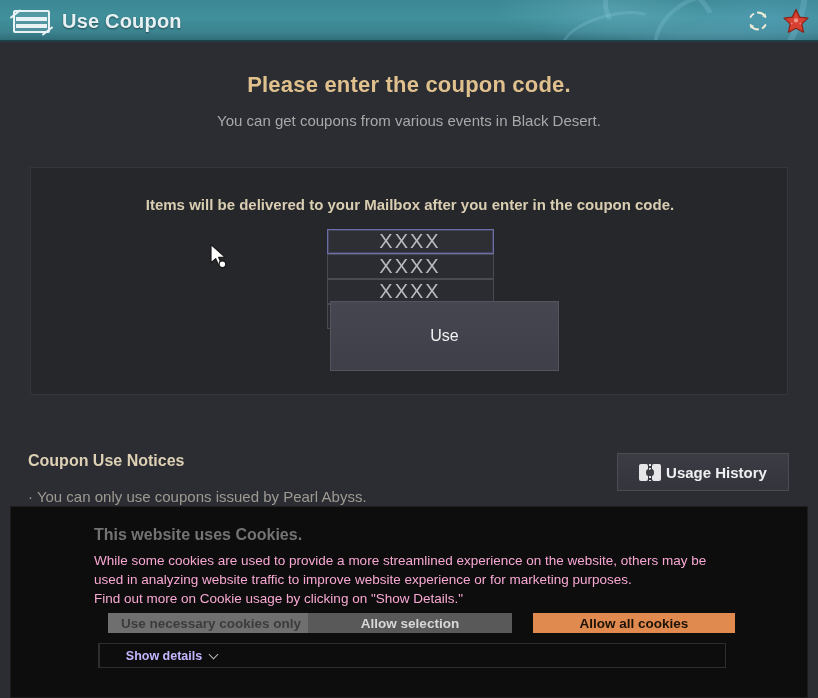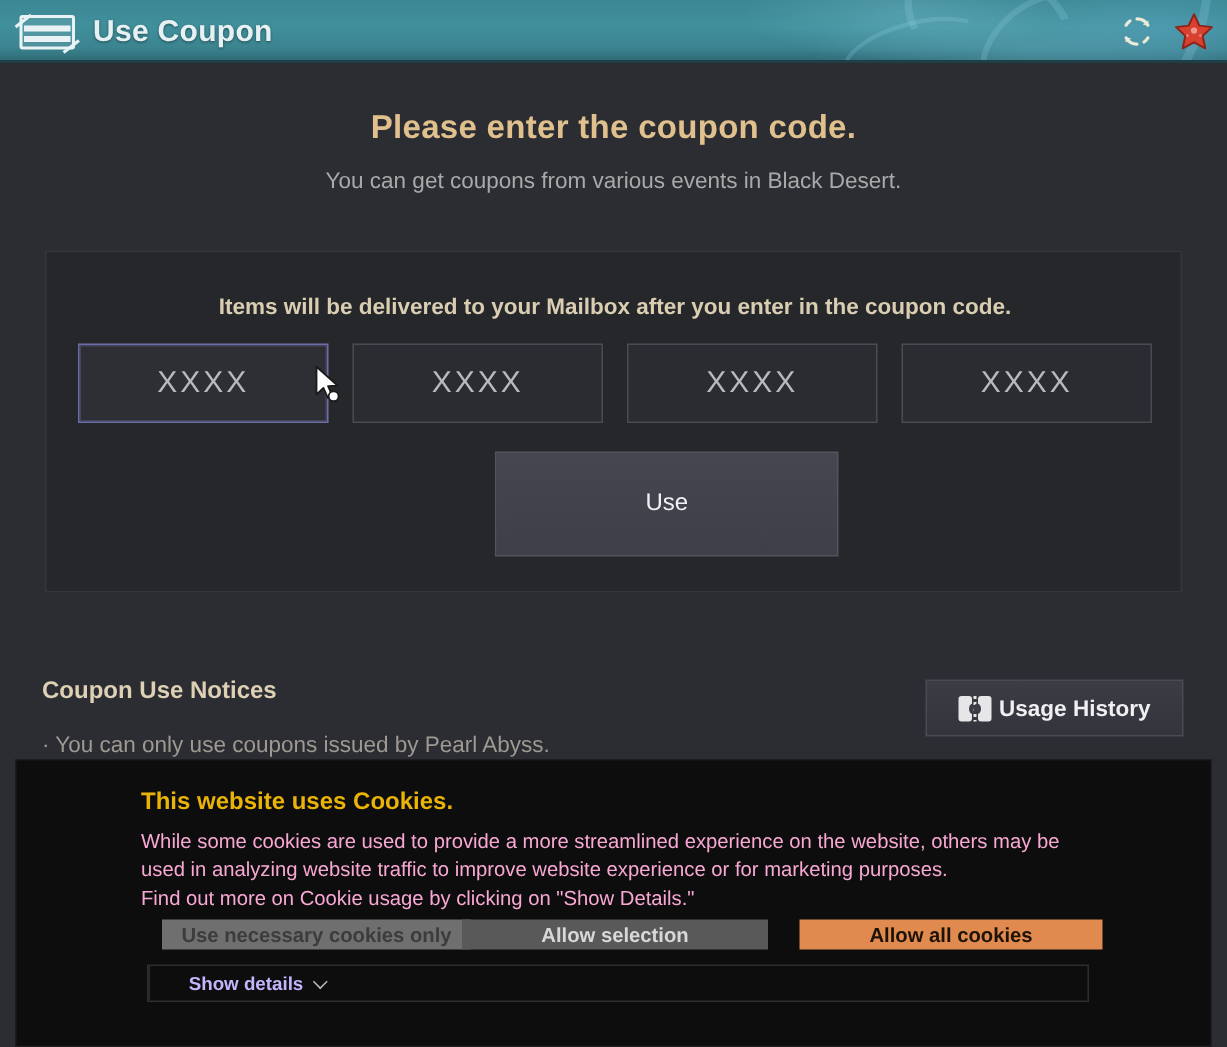--- a/index.html
+++ b/index.html
@@ -85,21 +85,21 @@
     background:#26272b;
     border:1px solid #34363c;
   }
   .card-note {
     position:absolute; left:0; top:28px; width:758px; text-align:center;
     color:#d9cdb2; font-size:15px; font-weight:700;
   }
 
   .code-row {
     position:absolute; left:21px; top:61px; width:716px; height:53px;
-    display:flex; justify-content:space-between; align-items:center;
+    display:flex; justify-content:space-between; align-items:center;flex-direction:column;
   }
   .code-box {
     width:167px; height:53px;
     background:#2b2c31;
     border:1px solid #4a4b52;
     display:flex; align-items:center; justify-content:center;
     color:#b9b9bd; font-size:20px; letter-spacing:2px;
   }
   .code-box.focused {
     border-color:#6b6ea6;
@@ -152,21 +152,21 @@
   }
 
   
   .cookie {
     position:absolute; left:10px; top:506px; width:798px; height:192px;
     background:#0d0d0d;
     border:1px solid #1d1d1d;
   }
   .cookie-title {
     position:absolute; left:83px; top:19px;
-    color:#eab308; font-size:16px; font-weight:700;
+    color:#737373; font-size:16px; font-weight:700;
   }
   .cookie-body {
     position:absolute; left:83px; top:44px; width:640px;
     color:#f9a8d4; font-size:13.5px; line-height:19px;
   }
   .cookie-btns {
     position:absolute; left:108px; top:613px; width:620px; height:20px;
   }
   .ck-btn {
     position:absolute; top:0; height:20px;

